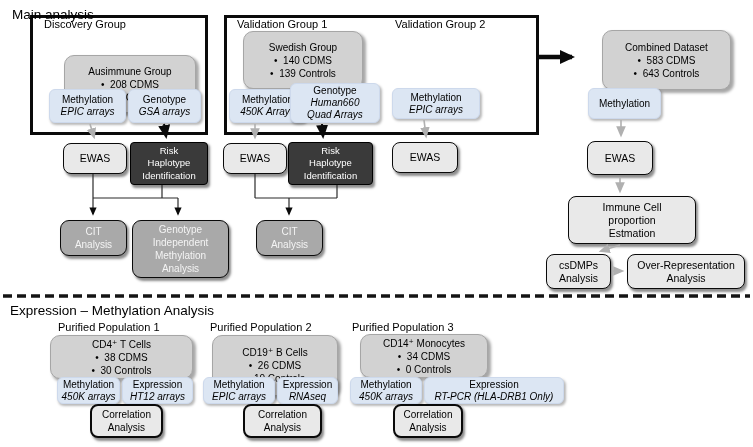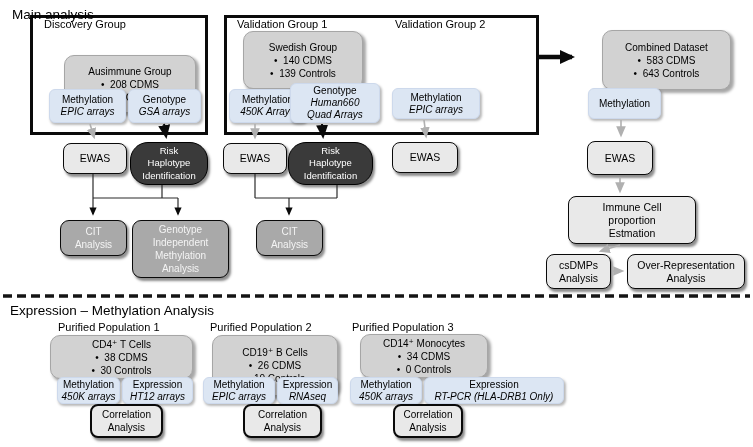--- a/index.html
+++ b/index.html
@@ -22,21 +22,21 @@
     box-shadow:1.5px 2px 2.5px rgba(0,0,0,.28);
     font-size:10px;line-height:12px;z-index:2;
   }
   .blue .plat{font-style:italic;}
   .light{
     background:#e9e9e9;border:1.6px solid #0a0a0a;border-radius:8px;
     box-shadow:2px 2.5px 2.5px rgba(0,0,0,.45);
     font-size:10.5px;line-height:13px;z-index:2;
   }
   .dark{
-    background:#3a3a3a;color:#fff;border:1px solid #000;border-radius:18px;
+    background:#3a3a3a;color:#fff;border:1px solid #000;border-radius:4px;
     box-shadow:2px 2.5px 2.5px rgba(0,0,0,.45);
     font-size:9.5px;line-height:12.5px;z-index:2;
   }
   .mid{
     background:#a9a9a9;color:#f4f4f4;border:1.6px solid #0a0a0a;border-radius:9px;
     box-shadow:2px 2.5px 2.5px rgba(0,0,0,.45);
     font-size:10px;line-height:13px;z-index:2;
   }
   .corr{z-index:3;border-width:2px;font-size:10px;}
   .frame{position:absolute;border:3px solid #0a0a0a;background:transparent;z-index:4;}

